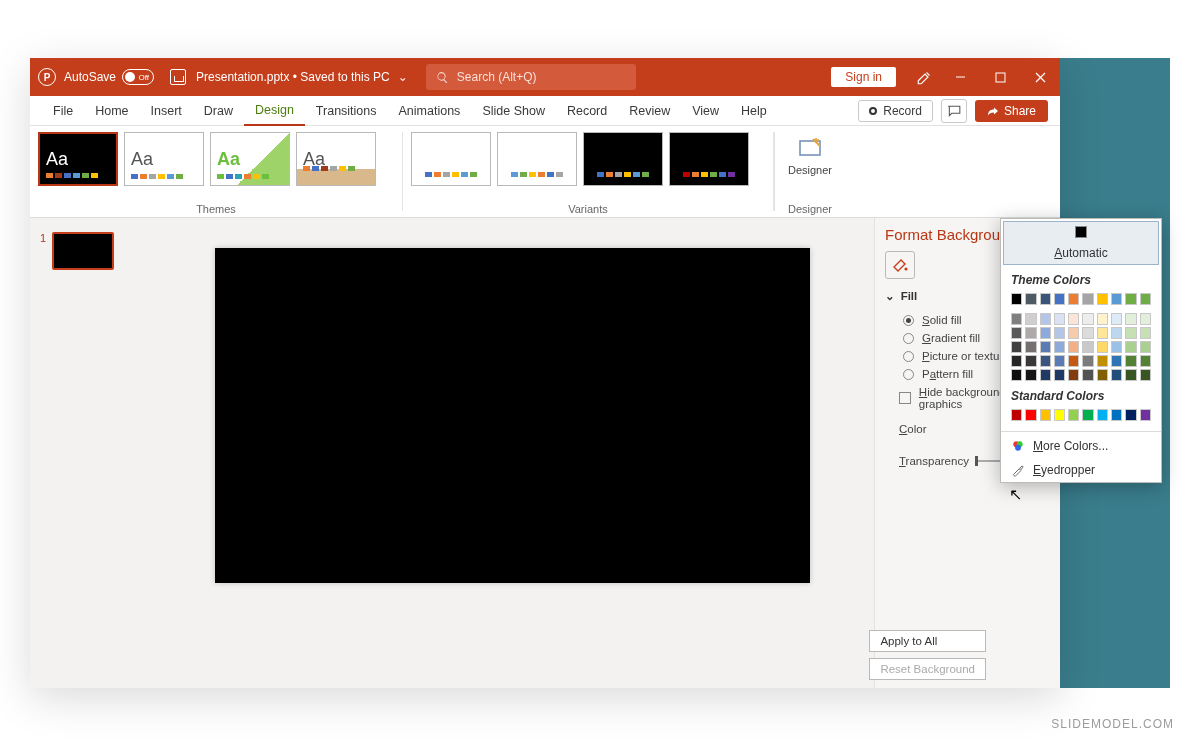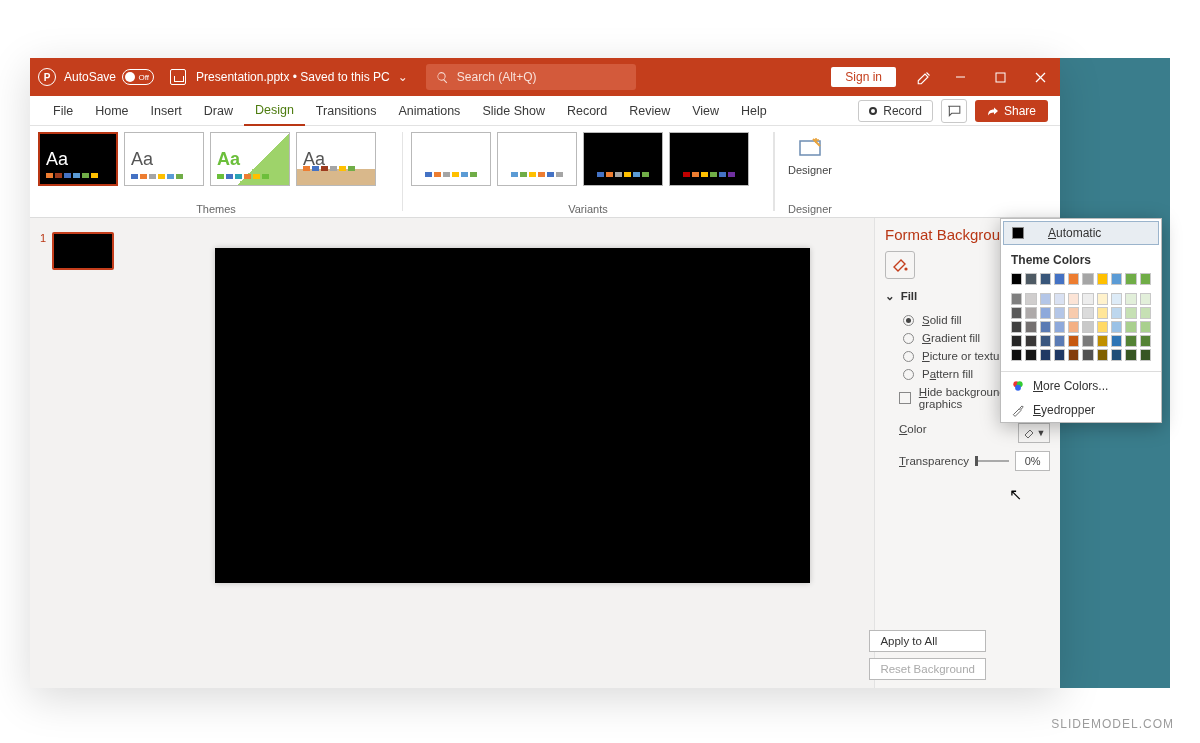--- a/index.html
+++ b/index.html
@@ -74,23 +74,23 @@
   .trans-row{ display:flex; align-items:center; gap:6px; padding:4px 0 4px 14px; font-size:11.5px;}
   .slider{ width:44px; height:2px; background:#aaa; position:relative;}
   .slider::before{content:"";position:absolute;left:0;top:-4px;width:3px;height:10px;background:#555;}
   .spin{ width:44px; height:20px; border:1px solid #b9b9b9; display:flex; align-items:center; justify-content:center; font-size:11px; background:#fff;}
   .pane-btns{ display:flex; gap:6px; position:absolute; bottom:8px; right:74px;flex-direction:column;}
   .pane-btn{ border:1px solid #b9b9b9; background:#fff; padding:4px 10px; font-size:11.5px; color:#333;}
   .pane-btn.dis{ color:#aaa;}
 
   
   .colorpicker{ position:absolute; left:1000px; top:218px; width:162px; background:#fff; border:1px solid #bcbcbc; box-shadow:0 4px 18px rgba(0,0,0,.28); font-size:12px; color:#333; z-index:5;}
-  .colorpicker .cp-sec{ padding:6px 10px;}
+  .colorpicker .cp-sec{ padding:6px 10px;font-style:italic;}
   .colorpicker .cp-hdr{ font-weight:600; font-size:12px; margin-bottom:6px;}
-  .colorpicker .cp-auto{ background:#e8edf2; border:1px solid #9bb4cc; margin:2px; padding:4px 8px; display:flex; align-items:center; gap:24px;}
+  .colorpicker .cp-auto{ background:#e8edf2; border:1px solid #9bb4cc; margin:2px; padding:4px 8px; display:flex; align-items:center; gap:8px;flex-direction:column;}
   .colorpicker .cp-auto .sw{ width:12px;height:12px;background:#000;border:1px solid #888;}
   .swrow{ display:flex; gap:3px; margin:2px 0;}
   .swrow span{ width:12px;height:12px; border:1px solid #c8c8c8;}
   .cp-item{ display:flex; align-items:center; gap:8px; padding:5px 10px;}
   .cp-item .ic{ width:14px; height:14px;}
   .cp-divider{ height:1px; background:#dcdcdc; margin:2px 0;}
   .cursor{position:absolute; left:1009px; top:485px; font-size:16px; color:#000; z-index:6;}
 
   
   .teal{ position:absolute; right:30px; top:58px; width:140px; height:630px; background:#3a7d8c;}
@@ -438,20 +438,35 @@
           <span style="background: rgb(31, 56, 100);"></span>
           <span style="background: rgb(131, 60, 12);"></span>
           <span style="background: rgb(82, 82, 82);"></span>
           <span style="background: rgb(128, 96, 0);"></span>
           <span style="background: rgb(31, 78, 120);"></span>
           <span style="background: rgb(55, 86, 35);"></span>
           <span style="background: rgb(55, 86, 35);"></span>
         </div>
       </div>
   </div>
+  <div class="cp-sec" style="padding-top:0">
+    <div class="cp-hdr">Standard Colors</div>
+    <div class="swrow" id="standard-row">
+        <span style="background: rgb(192, 0, 0);"></span>
+        <span style="background: rgb(255, 0, 0);"></span>
+        <span style="background: rgb(255, 192, 0);"></span>
+        <span style="background: rgb(255, 255, 0);"></span>
+        <span style="background: rgb(146, 208, 80);"></span>
+        <span style="background: rgb(0, 176, 80);"></span>
+        <span style="background: rgb(0, 176, 240);"></span>
+        <span style="background: rgb(0, 112, 192);"></span>
+        <span style="background: rgb(0, 32, 96);"></span>
+        <span style="background: rgb(112, 48, 160);"></span>
+      </div>
+  </div>
   <div class="cp-divider"></div>
   <div class="cp-item">
     <svg class="ic" viewBox="0 0 24 24">
         <circle cx="9" cy="9" r="5" fill="#e33"></circle>
         <circle cx="15" cy="9" r="5" fill="#3c3"></circle>
         <circle cx="12" cy="15" r="5" fill="#36e"></circle>
       </svg>
     <span><span class="u">M</span>ore Colors...</span>
   </div>
   <div class="cp-item">

